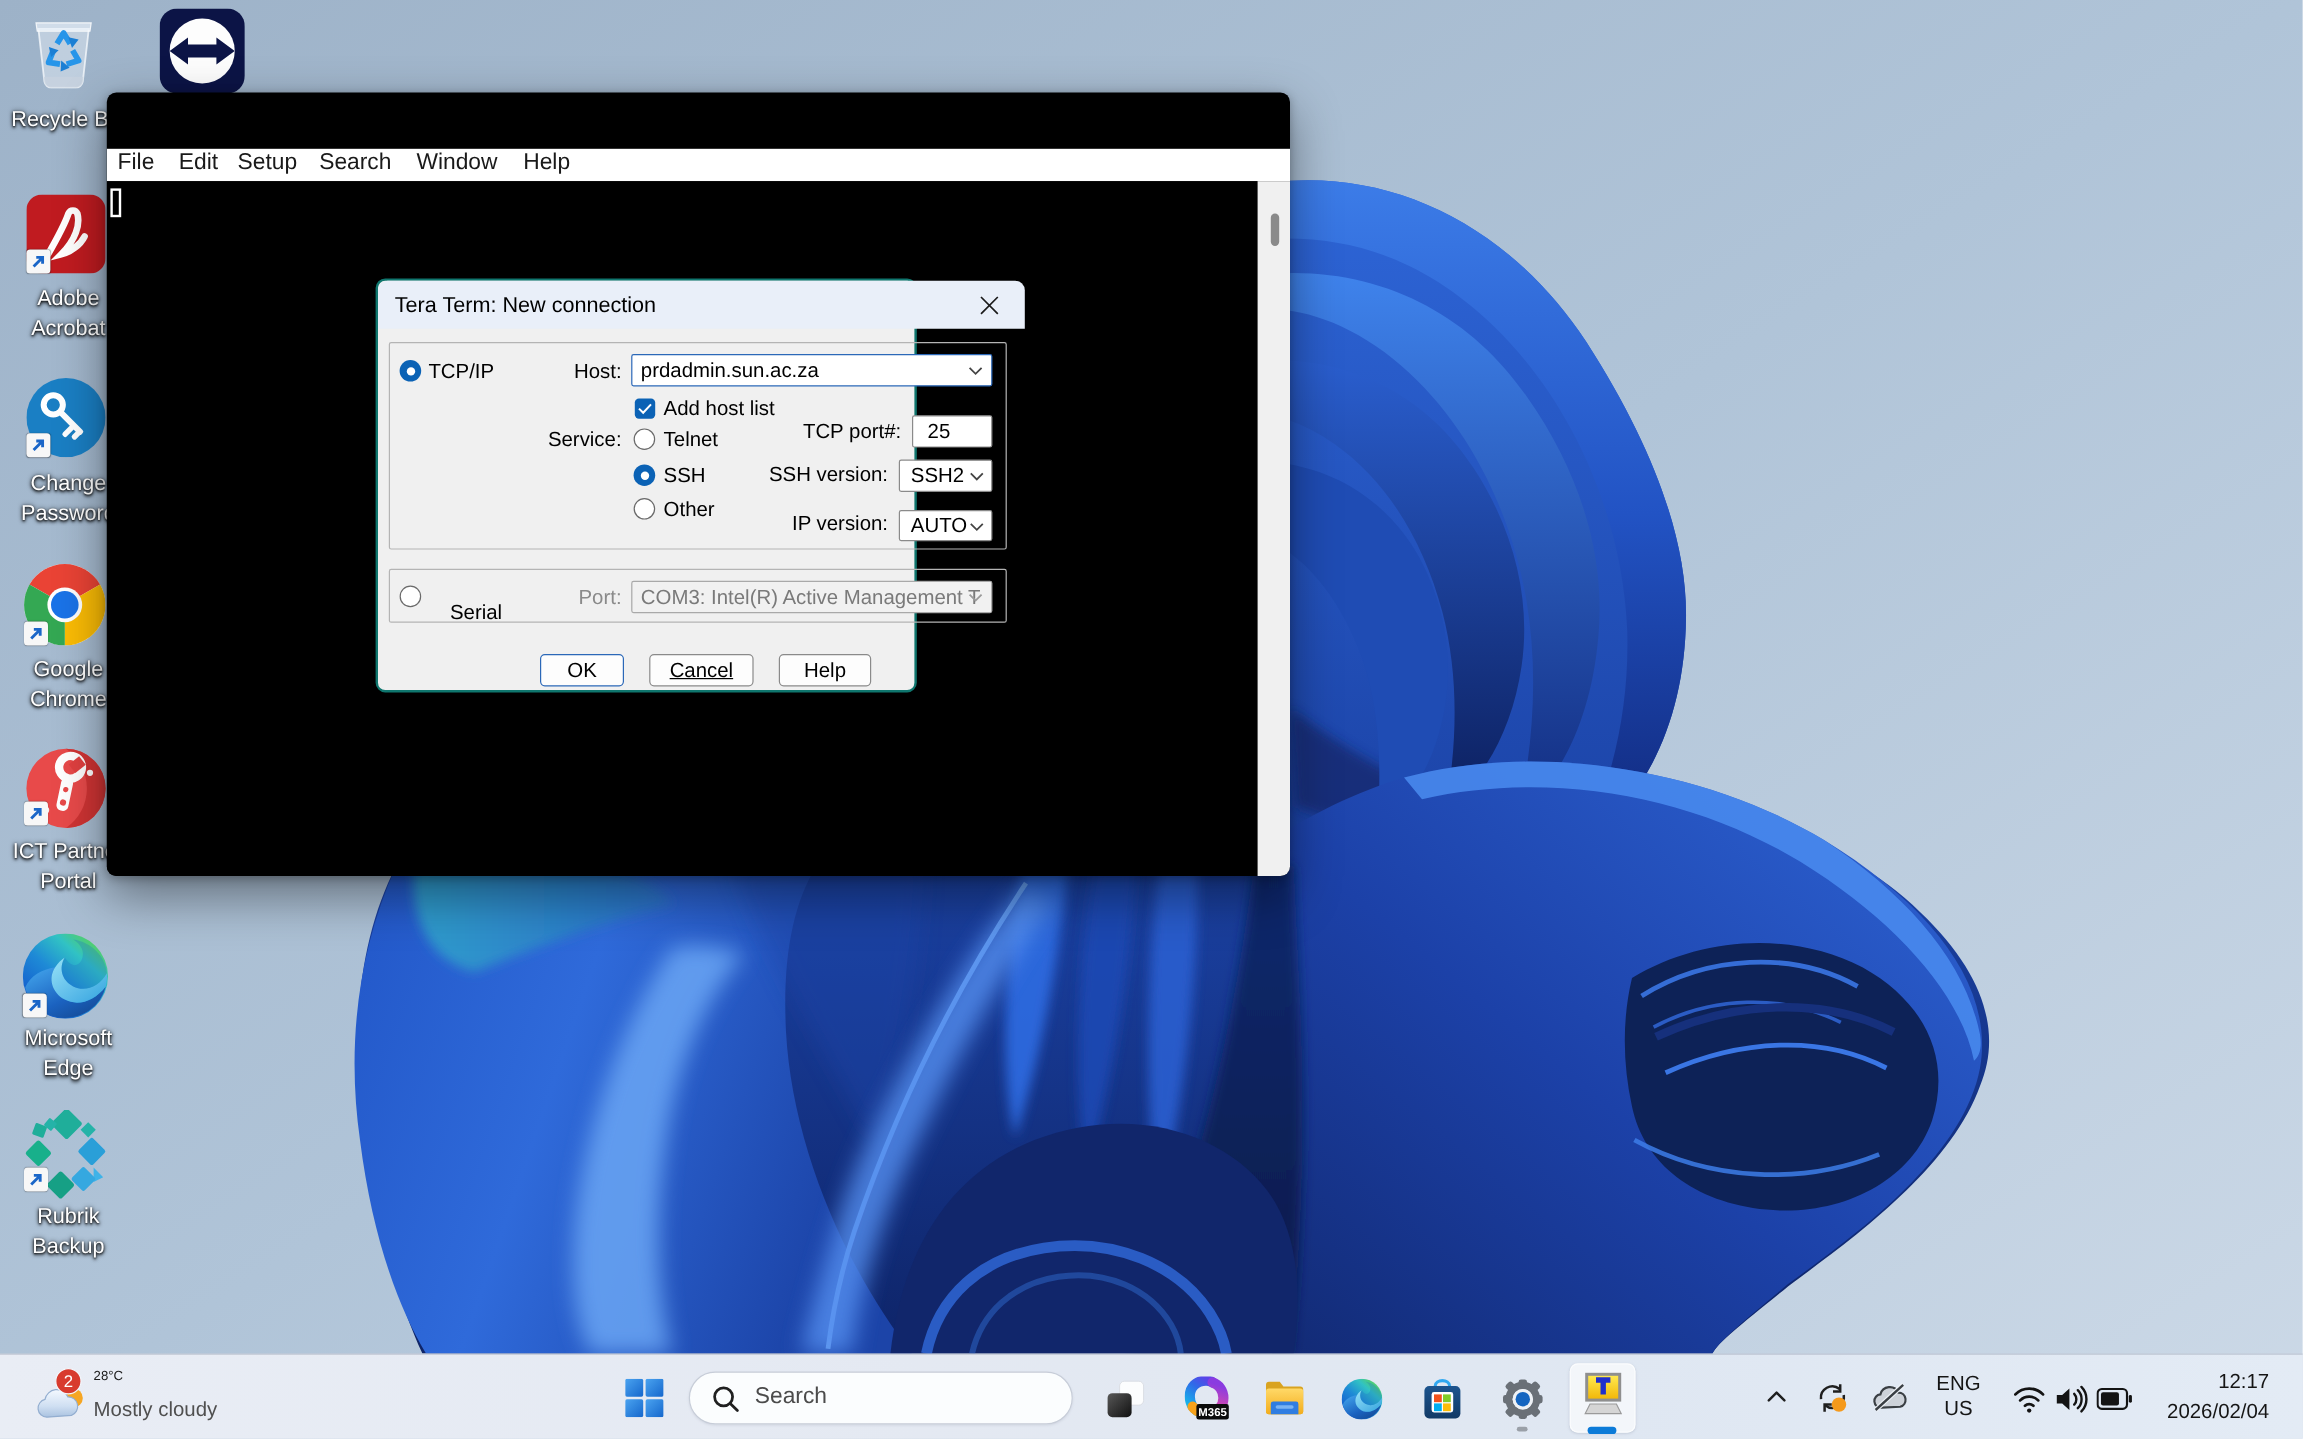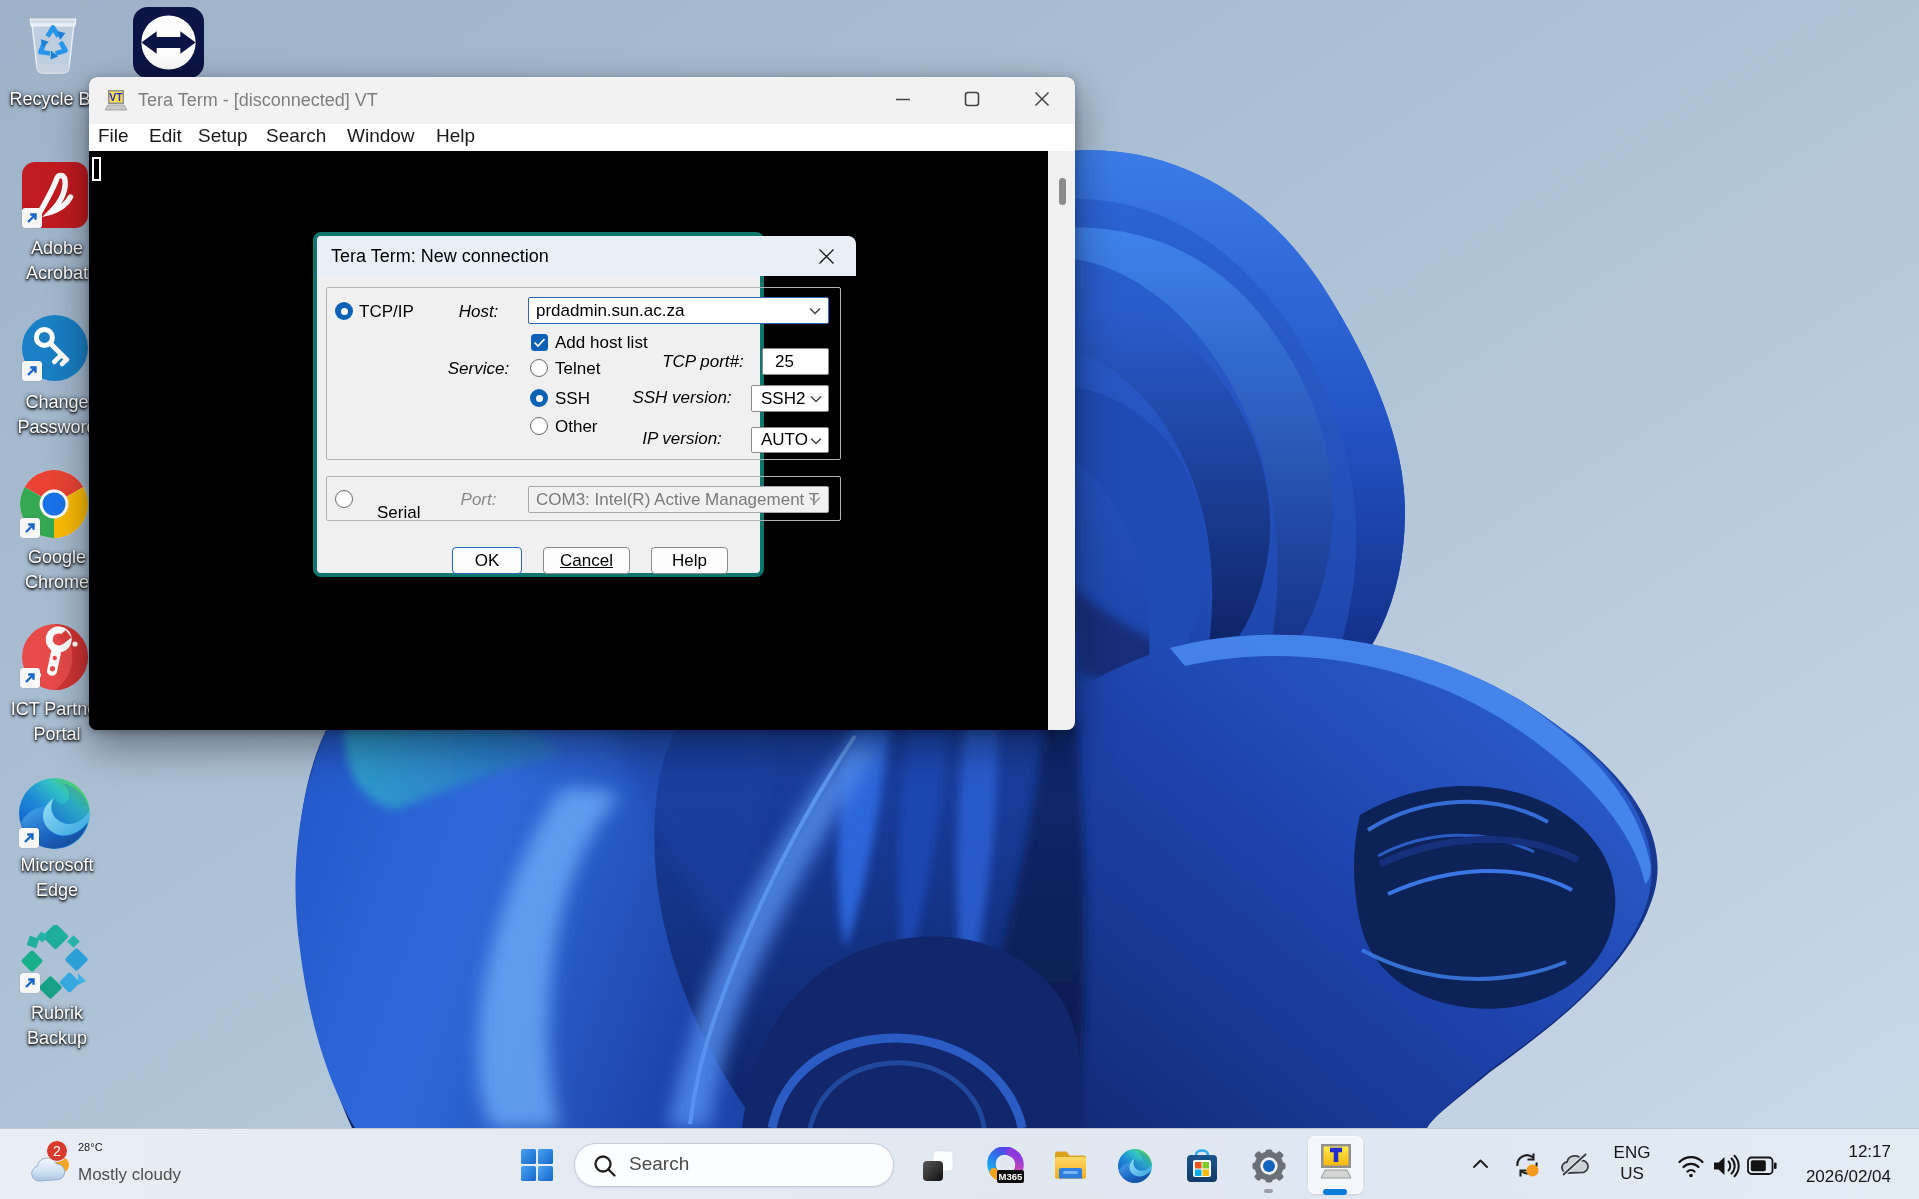--- a/index.html
+++ b/index.html
@@ -17,26 +17,26 @@
 #ttitle { position:absolute; left:49px; top:13px; font-size:18px; color:#7e7e7e; }
 #mbar { position:absolute; left:0; top:47px; width:986px; height:27px; background:#fff; color:#1a1a1a; font-size:19px; }
 .mi { position:absolute; top:1px; }
 #term { position:absolute; left:0; top:74px; width:959px; height:579px; background:#000; }
 #sbar { position:absolute; right:0; top:74px; width:27px; height:579px; background:#f0f0f0; }
 #sthumb { position:absolute; right:9px; top:27px; width:7px; height:27px; background:#8a8a8a; border-radius:3.5px; }
 #cursor { position:absolute; left:3px; top:6px; width:9px; height:24px; border:2px solid #fff; }
 .capbtn { position:absolute; top:12px; width:20px; height:20px; }
 
 #dlg { position:absolute; left:313px; top:232px; width:451px; height:345px; background:#f0f0f0;
-  border:4px solid #0f766e; border-radius:8px; box-shadow:0 14px 36px rgba(0,0,0,.5); font-size:17px; color:#000; }
+  border:2px solid #0f766e; border-radius:8px; box-shadow:0 14px 36px rgba(0,0,0,.5); font-size:17px; color:#000; }
 #dtitle { position:absolute; left:0; top:0; width:539px; height:40px; background:#e9eff9; border-radius:8px 8px 0 0; }
 #dtext { position:absolute; left:14px; top:10px; font-size:18px; color:#000; }
 .grp { position:absolute; left:9px; width:515px; border:1px solid #b4b4b4; border-radius:2px; }
 .lbl { position:absolute; white-space:nowrap; }
-.rlbl { position:absolute; white-space:nowrap; text-align:center;font-style:italic; }
+.rlbl { position:absolute; white-space:nowrap; text-align:right; }
 .combo { position:absolute; background:#fff; border:1px solid #8a8a8a; border-radius:2px; }
 .btn { position:absolute; height:27px; background:#fdfdfd; border:1px solid #8a8a8a; border-radius:4px;
   text-align:center; line-height:25px; font-size:17px; color:#000; }
 .radio { position:absolute; width:18px; height:18px; border-radius:50%; }
 .radio.off { background:#fff; border:1.6px solid #6a6a6a; }
 .radio.on  { background:#0b62b5; }
 .radio.on::after { content:""; position:absolute; left:5.5px; top:5.5px; width:7px; height:7px; border-radius:50%; background:#fff; }
 
 #tb { position:absolute; left:0; top:1128px; width:1919px; height:71px;
   background:linear-gradient(90deg,#e9edf5 0%,#e4e9f2 40%,#dfe7f2 70%,#e3ebf5 100%); border-top:1px solid rgba(160,170,185,.55); }
@@ -263,38 +263,20 @@
       <rect x="18" y="8" width="8" height="8" rx="1" transform="rotate(40 22 12)" fill="#25b3a8"></rect>
     </g>
   </svg>
 </div>
 <div class="scut" style="left:20px; top:973px;"><svg width="20" height="20">
         <path d="M6,14 L13.5,6.5 M8.2,6.5 h5.3 v5.3" stroke="#1a66c8" stroke-width="2.4" fill="none"></path>
       </svg></div>
 <div class="dlabel" style="left:0px; top:1001px; width:114px;">Rubrik<br>Backup</div>
 
 <div id="win">
-  <div id="tbar">
-    <svg style="position:absolute;left:16px;top:12px;" width="22" height="22" viewBox="0 0 22 22">
-      <rect x="3" y="1" width="16" height="14" fill="#8b8f96"></rect>
-      <rect x="4.5" y="2.5" width="13" height="11" fill="#ffe24a"></rect>
-      <text x="11" y="12" font-size="10.5" font-weight="bold" fill="#1f2ecc" text-anchor="middle" font-family="Liberation Sans">VT</text>
-      <path d="M3,16 L19,16 L22,21 L0,21 Z" fill="#c8c8c8" stroke="#9b9b9b" stroke-width="0.8"></path>
-    </svg>
-    <div id="ttitle">Tera Term - [disconnected] VT</div>
-    <svg class="capbtn" style="left:804px;" width="20" height="20">
-          <path d="M3,10.5 H17" stroke="#454545" stroke-width="1.6"></path>
-        </svg>
-    <svg class="capbtn" style="left:873px;" width="20" height="20">
-          <rect x="3.5" y="3.5" width="13" height="13" rx="2.5" stroke="#454545" stroke-width="1.6" fill="none"></rect>
-        </svg>
-    <svg class="capbtn" style="left:943px;" width="20" height="20">
-          <path d="M3.5,3.5 L16.5,16.5 M16.5,3.5 L3.5,16.5" stroke="#454545" stroke-width="1.5"></path>
-        </svg>
-  </div>
   <div id="mbar">
     <span class="mi" style="left:9px;">File</span>
     <span class="mi" style="left:60px;">Edit</span>
     <span class="mi" style="left:109px;">Setup</span>
     <span class="mi" style="left:177px;">Search</span>
     <span class="mi" style="left:258px;">Window</span>
     <span class="mi" style="left:347px;">Help</span>
   </div>
   <div id="term">
         <div id="cursor"></div>

